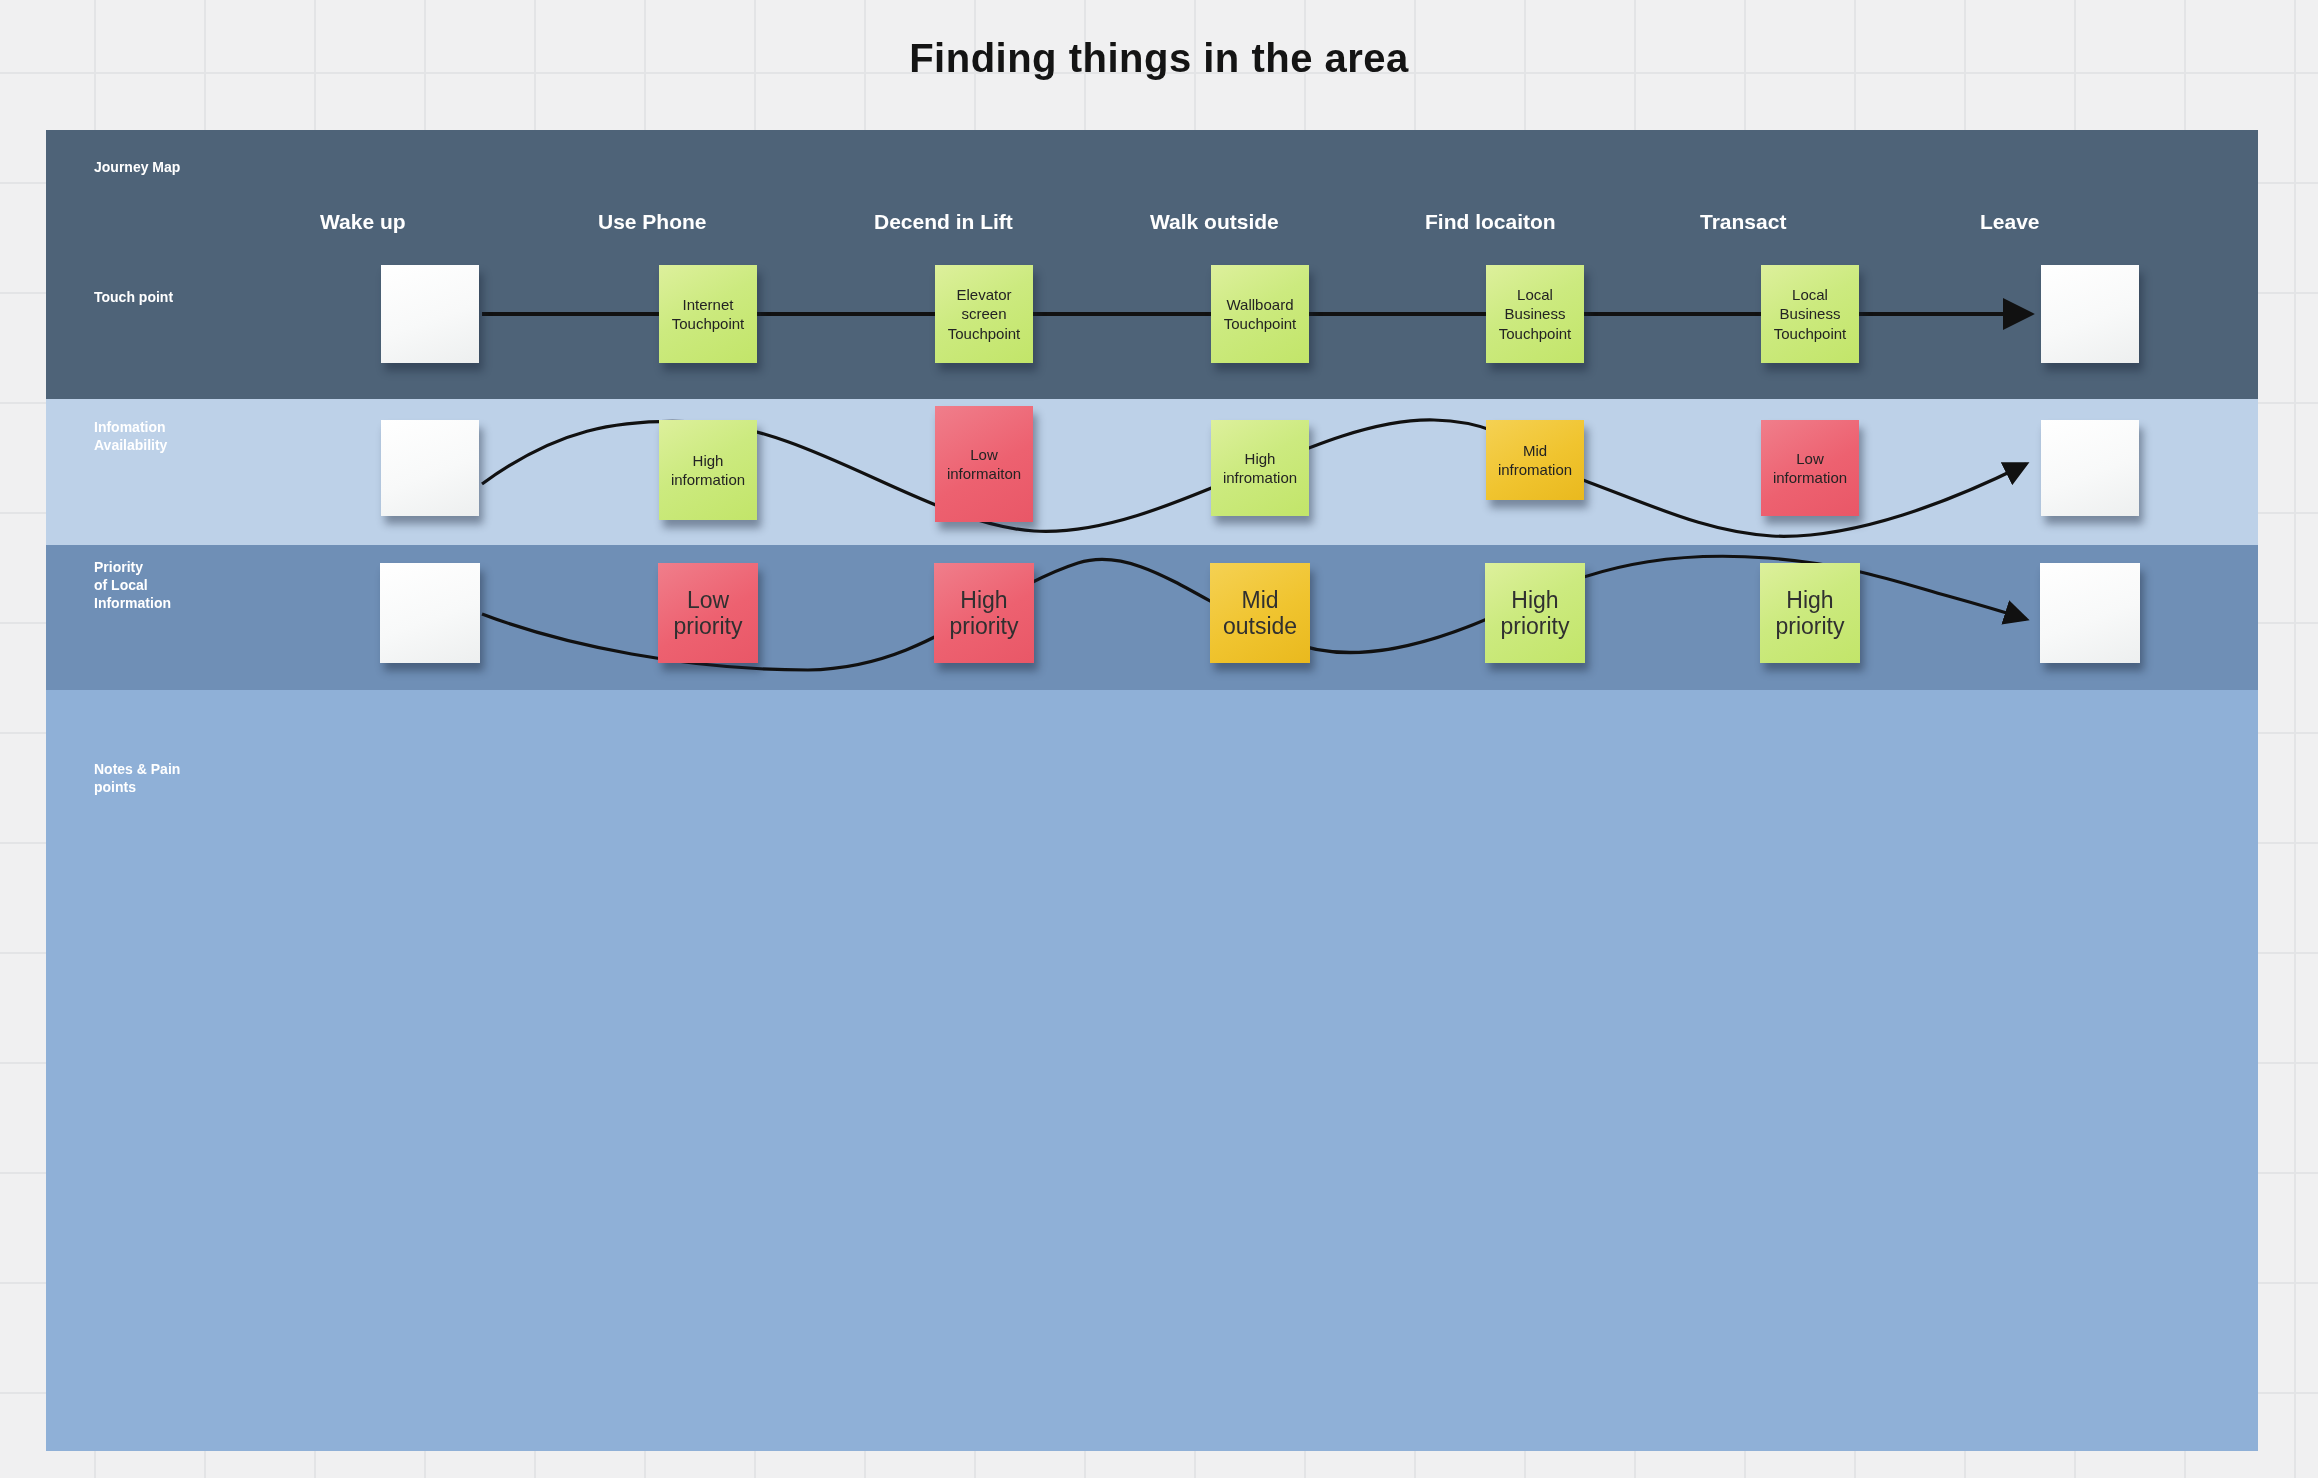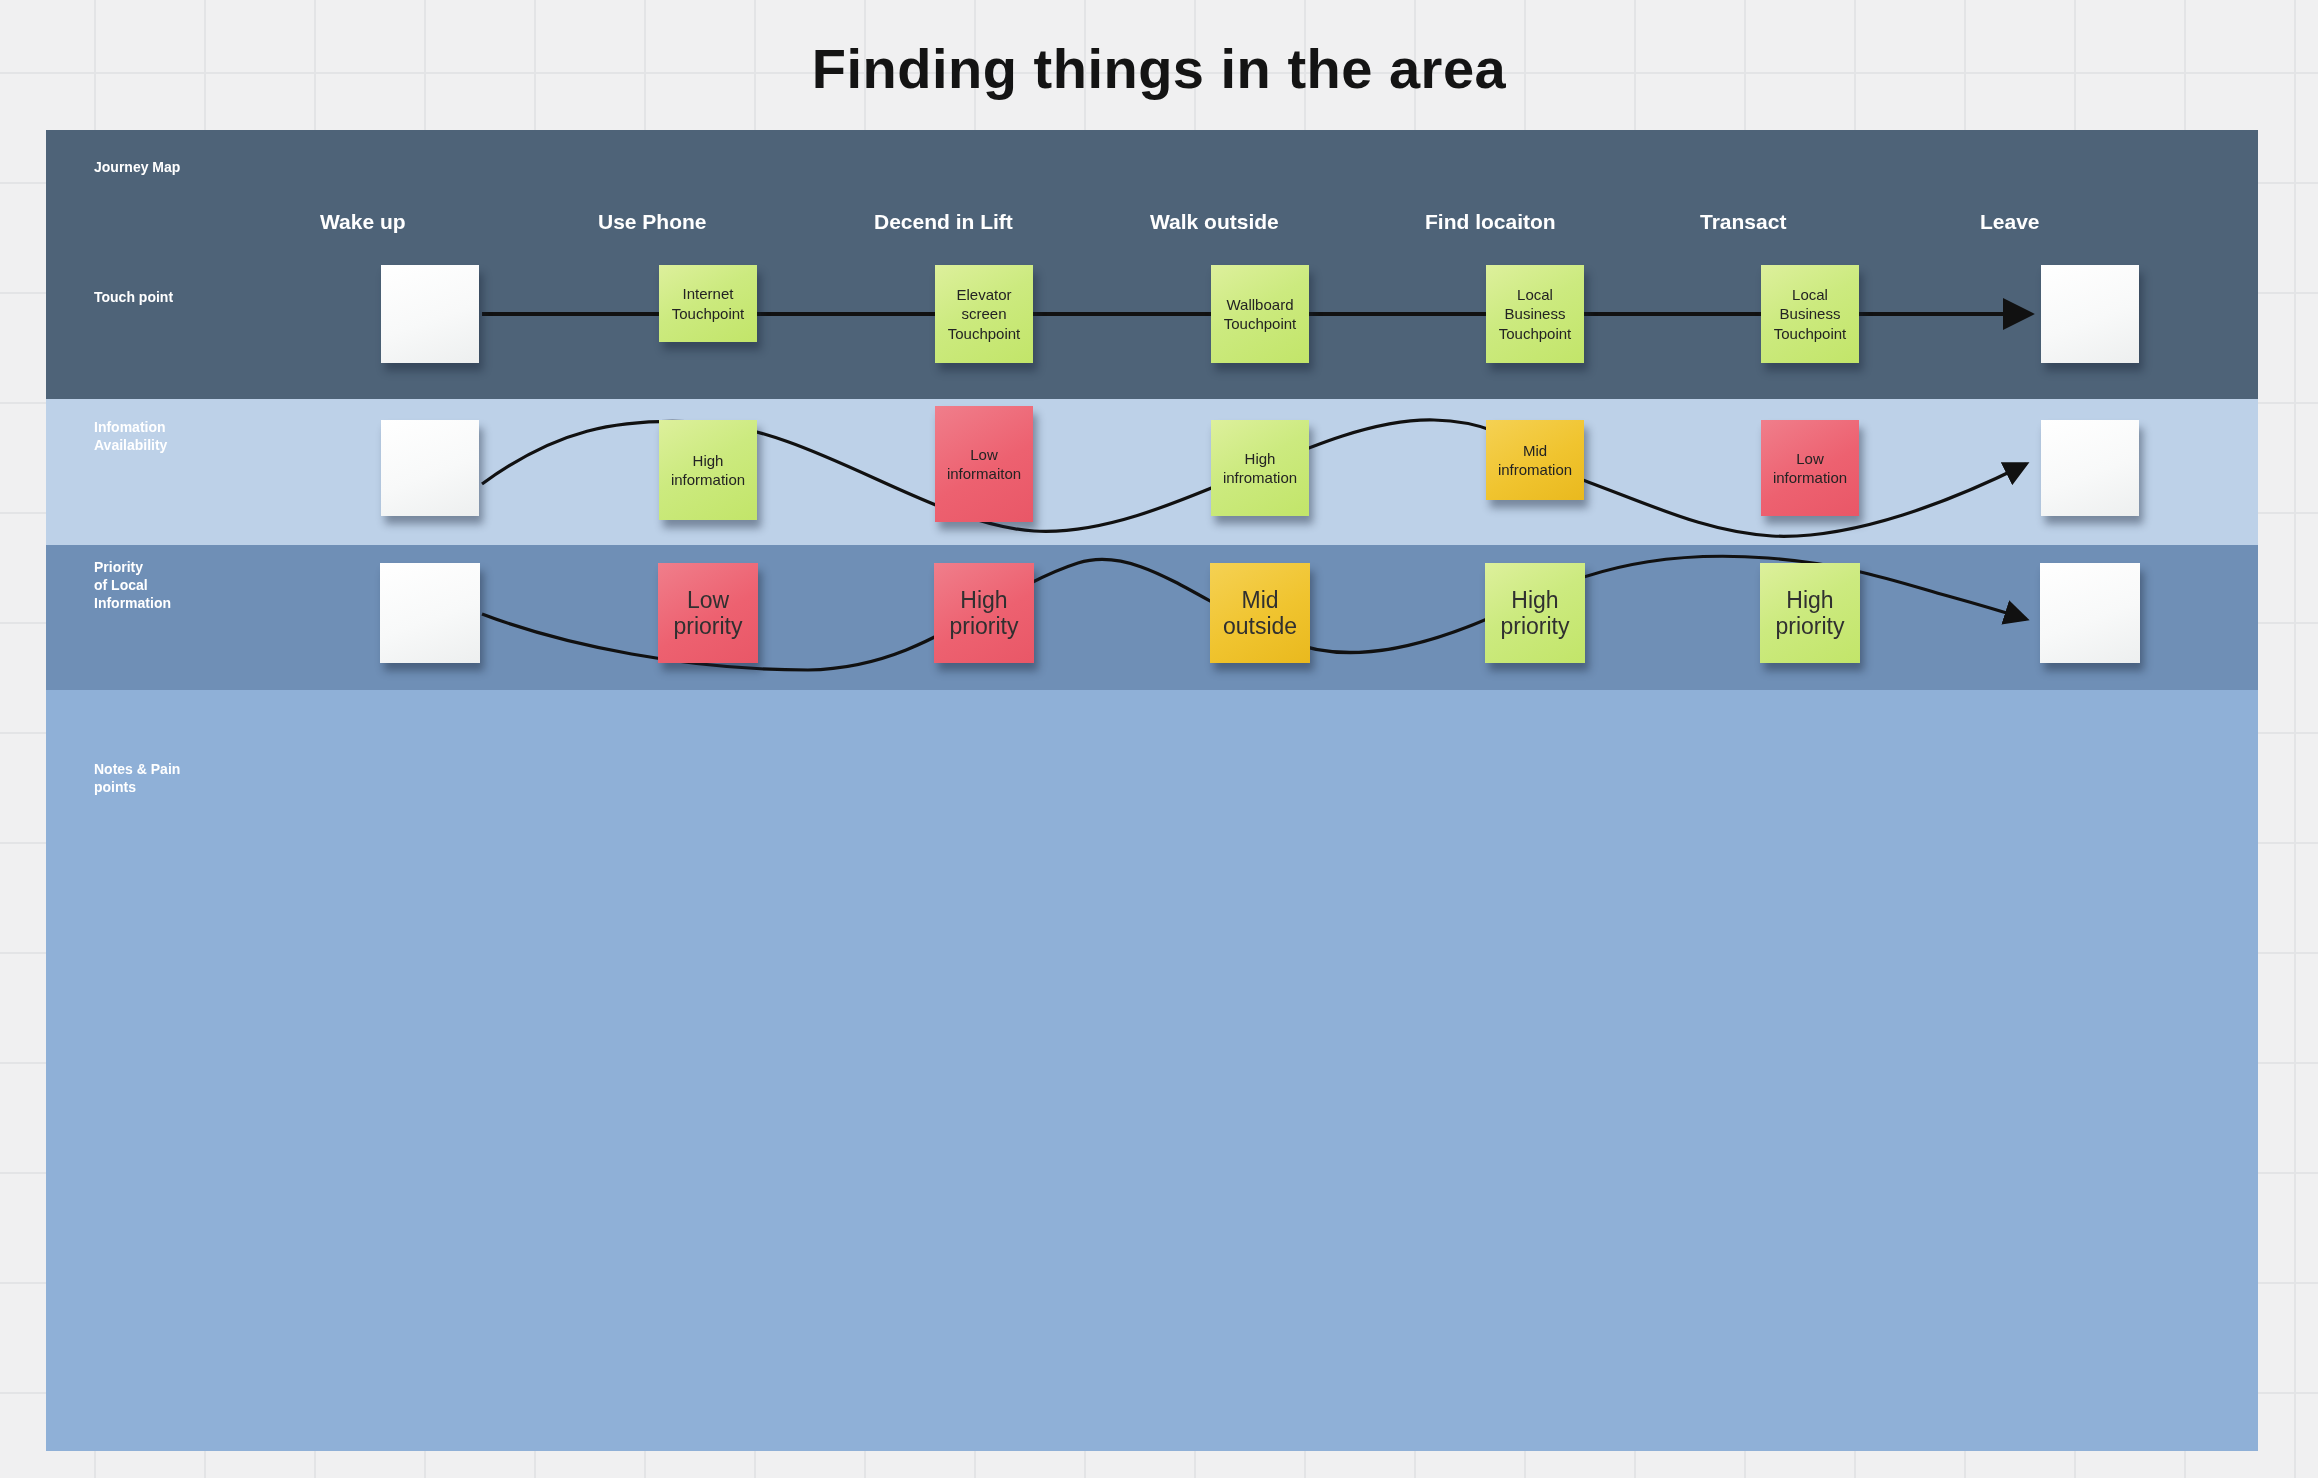--- a/index.html
+++ b/index.html
@@ -8,21 +8,21 @@
     font-family:"Liberation Sans", sans-serif;
     background:
       repeating-linear-gradient(to right, transparent 0 108px, #e3e4e6 108px 110px),
       repeating-linear-gradient(to bottom, transparent 0 108px, #e3e4e6 108px 110px),
       #f0f0f1;
     background-position:-14px 0, 0 -36px, 0 0;
     position:relative;
   }
   .page-title{
     position:absolute;left:0;top:36px;width:2318px;
-    text-align:center;font-size:56px;font-weight:bold;color:#141414;
+    text-align:center;font-size:40px;font-weight:bold;color:#141414;
     letter-spacing:0.5px;
   }
   .board{
     position:absolute;left:46px;top:130px;width:2212px;height:1321px;
   }
   .band{position:absolute;left:0;width:2212px;z-index:0;}
   .band-header{top:0;height:269px;}
   .band-availability{top:269px;height:146px;}
   .band-priority{top:415px;height:145px;}
   .band-notes{top:560px;height:761px;}
@@ -88,21 +88,21 @@
       <div class="col-header" style="left: 274px;">Wake up</div>
       <div class="col-header" style="left: 552px;">Use Phone</div>
       <div class="col-header" style="left: 828px;">Decend in Lift</div>
       <div class="col-header" style="left: 1104px;">Walk outside</div>
       <div class="col-header" style="left: 1379px;">Find locaiton</div>
       <div class="col-header" style="left: 1654px;">Transact</div>
       <div class="col-header" style="left: 1934px;">Leave</div>
     </div>
   <div>
       <div class="sticky white f-sm" style="left: 335px; top: 135px; width: 98px; height: 98px;"></div>
-      <div class="sticky green f-sm" style="left: 613px; top: 135px; width: 98px; height: 77px;">
+      <div class="sticky green f-sm" style="left: 613px; top: 135px; width: 98px; height: 98px;">
         <span>Internet Touchpoint</span>
       </div>
       <div class="sticky green f-sm" style="left: 889px; top: 135px; width: 98px; height: 98px;">
         <span>Elevator screen Touchpoint</span>
       </div>
       <div class="sticky green f-sm" style="left: 1165px; top: 135px; width: 98px; height: 98px;">
         <span>Wallboard Touchpoint</span>
       </div>
       <div class="sticky green f-sm" style="left: 1440px; top: 135px; width: 98px; height: 98px;">
         <span>Local Business Touchpoint</span>

